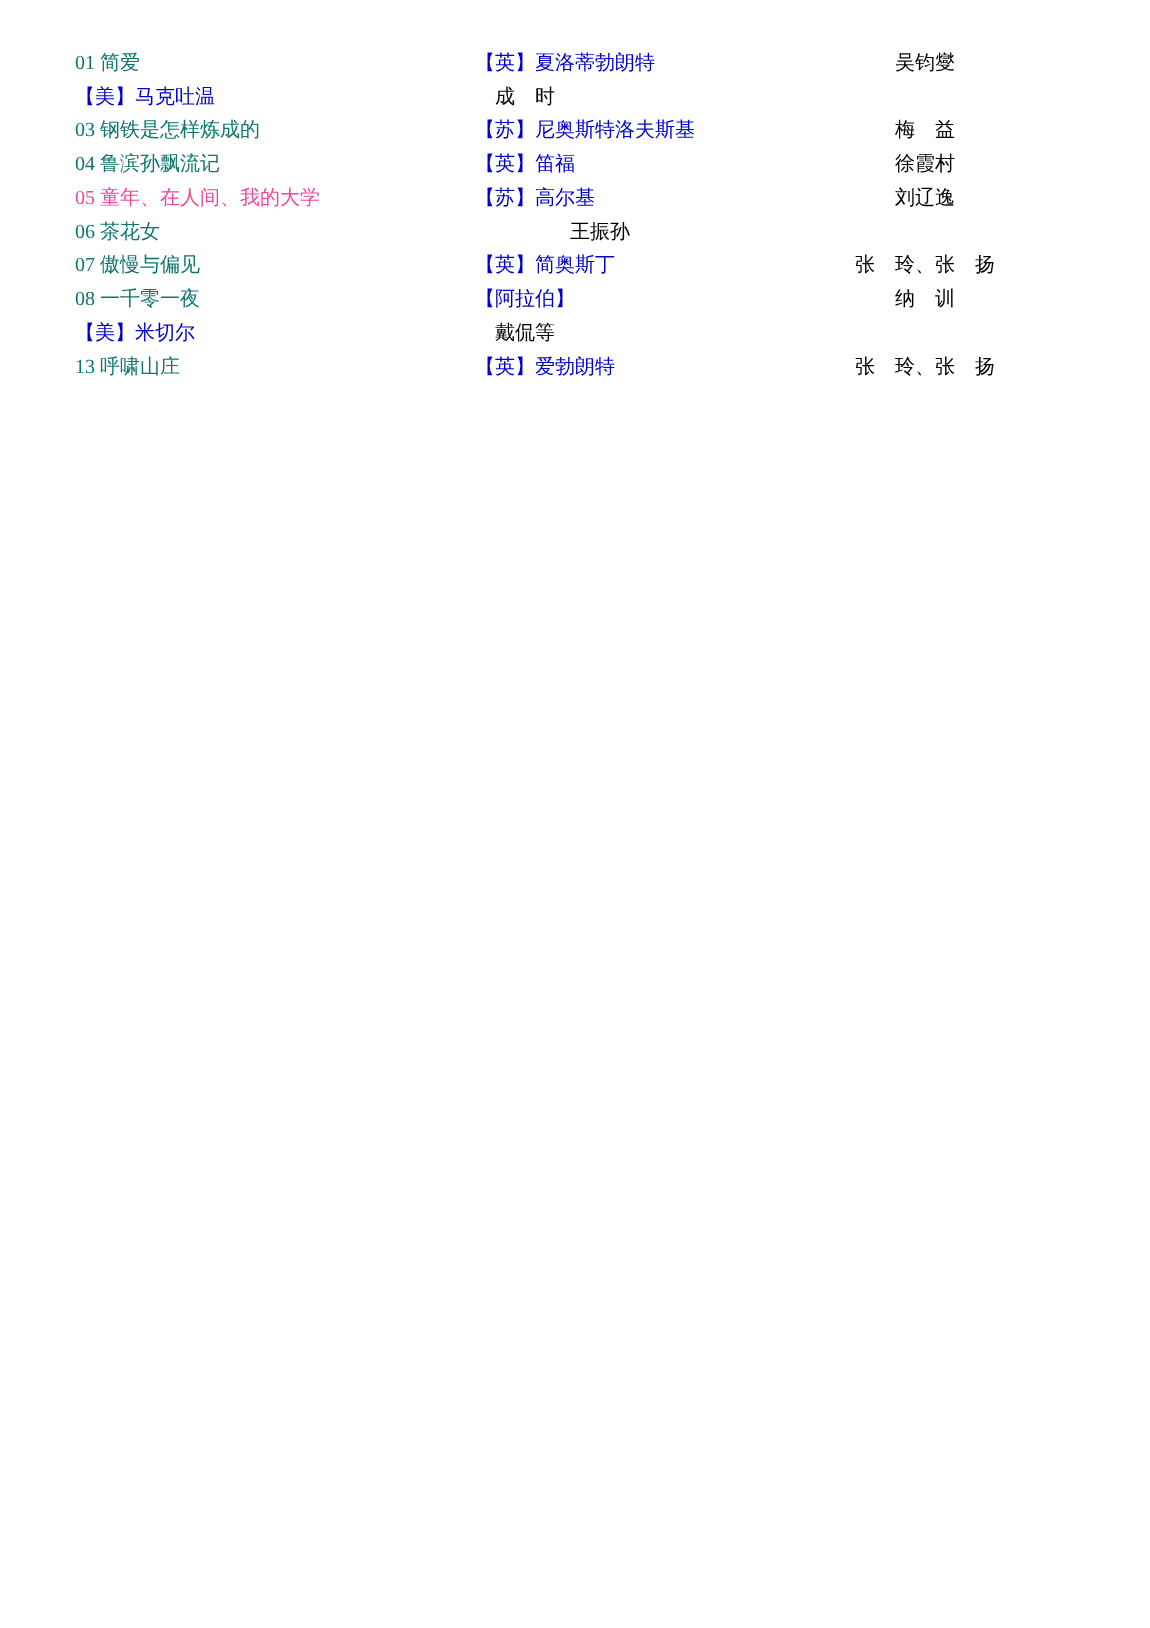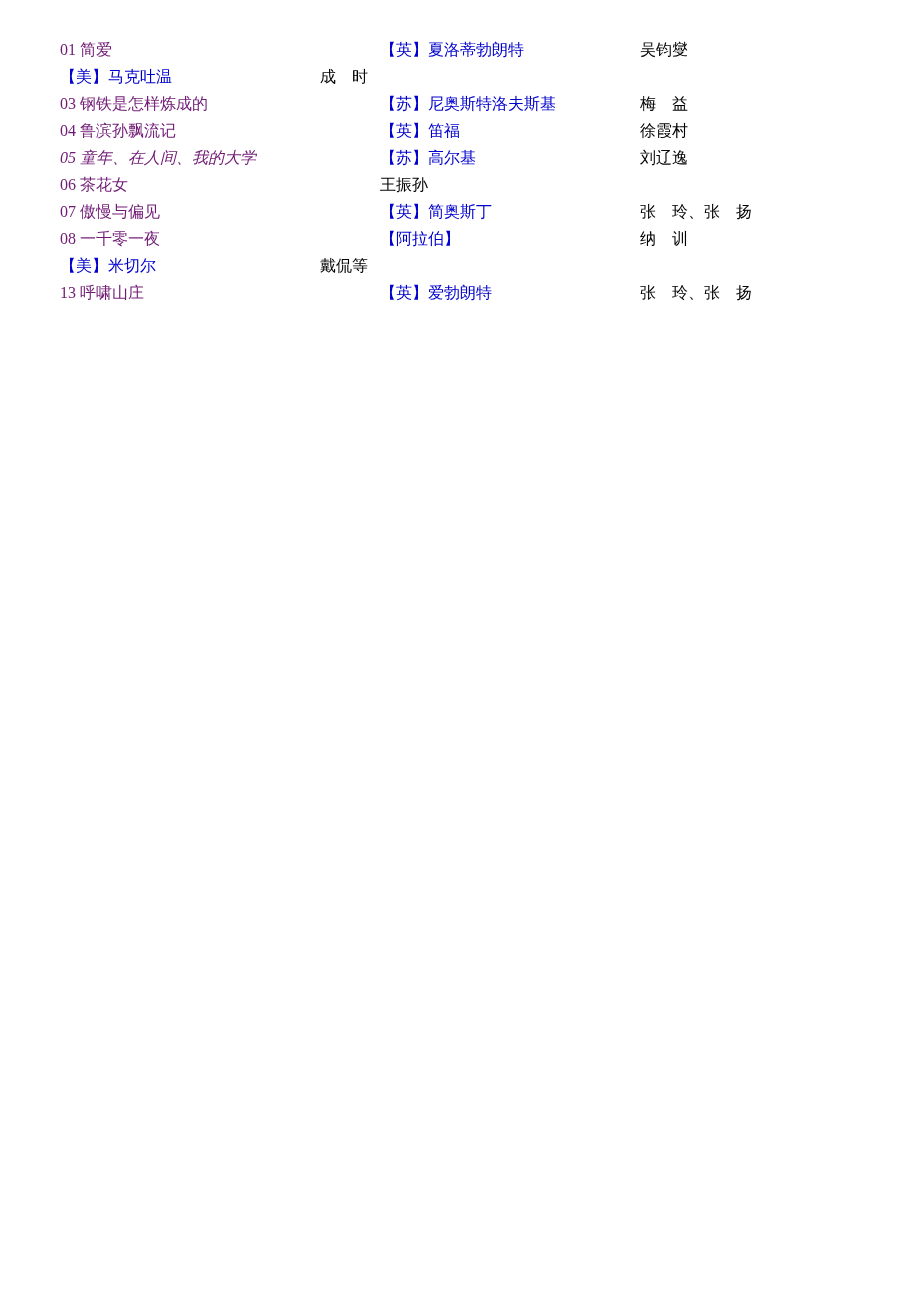--- a/index.html
+++ b/index.html
@@ -30,30 +30,30 @@
     .col-num-title {
       width: 320px;
       min-width: 320px;
     }
     .col-origin {
       width: 260px;
       min-width: 260px;
     }
     .col-translator {
       width: 200px;
+      text-align: center;
     }
     .red {
-      color: #701a75;
+      color: #0f766e;
     }
     .blue {
       color: #0000cc;
     }
     .black {
-      color: #701a75;
-      font-style: italic;
+      color: #ec4899;
     }
   </style>
 </head>
 <body>
 
 <div class="book-list">
 <div class="book-row">
       <div class="col-num-title"><span class="red">01 </span><span class="red">简爱</span></div>
       <div class="col-origin"><span class="blue">【英】</span><span class="blue">夏洛蒂勃朗特</span></div>
       <div class="col-translator">吴钧燮</div>

